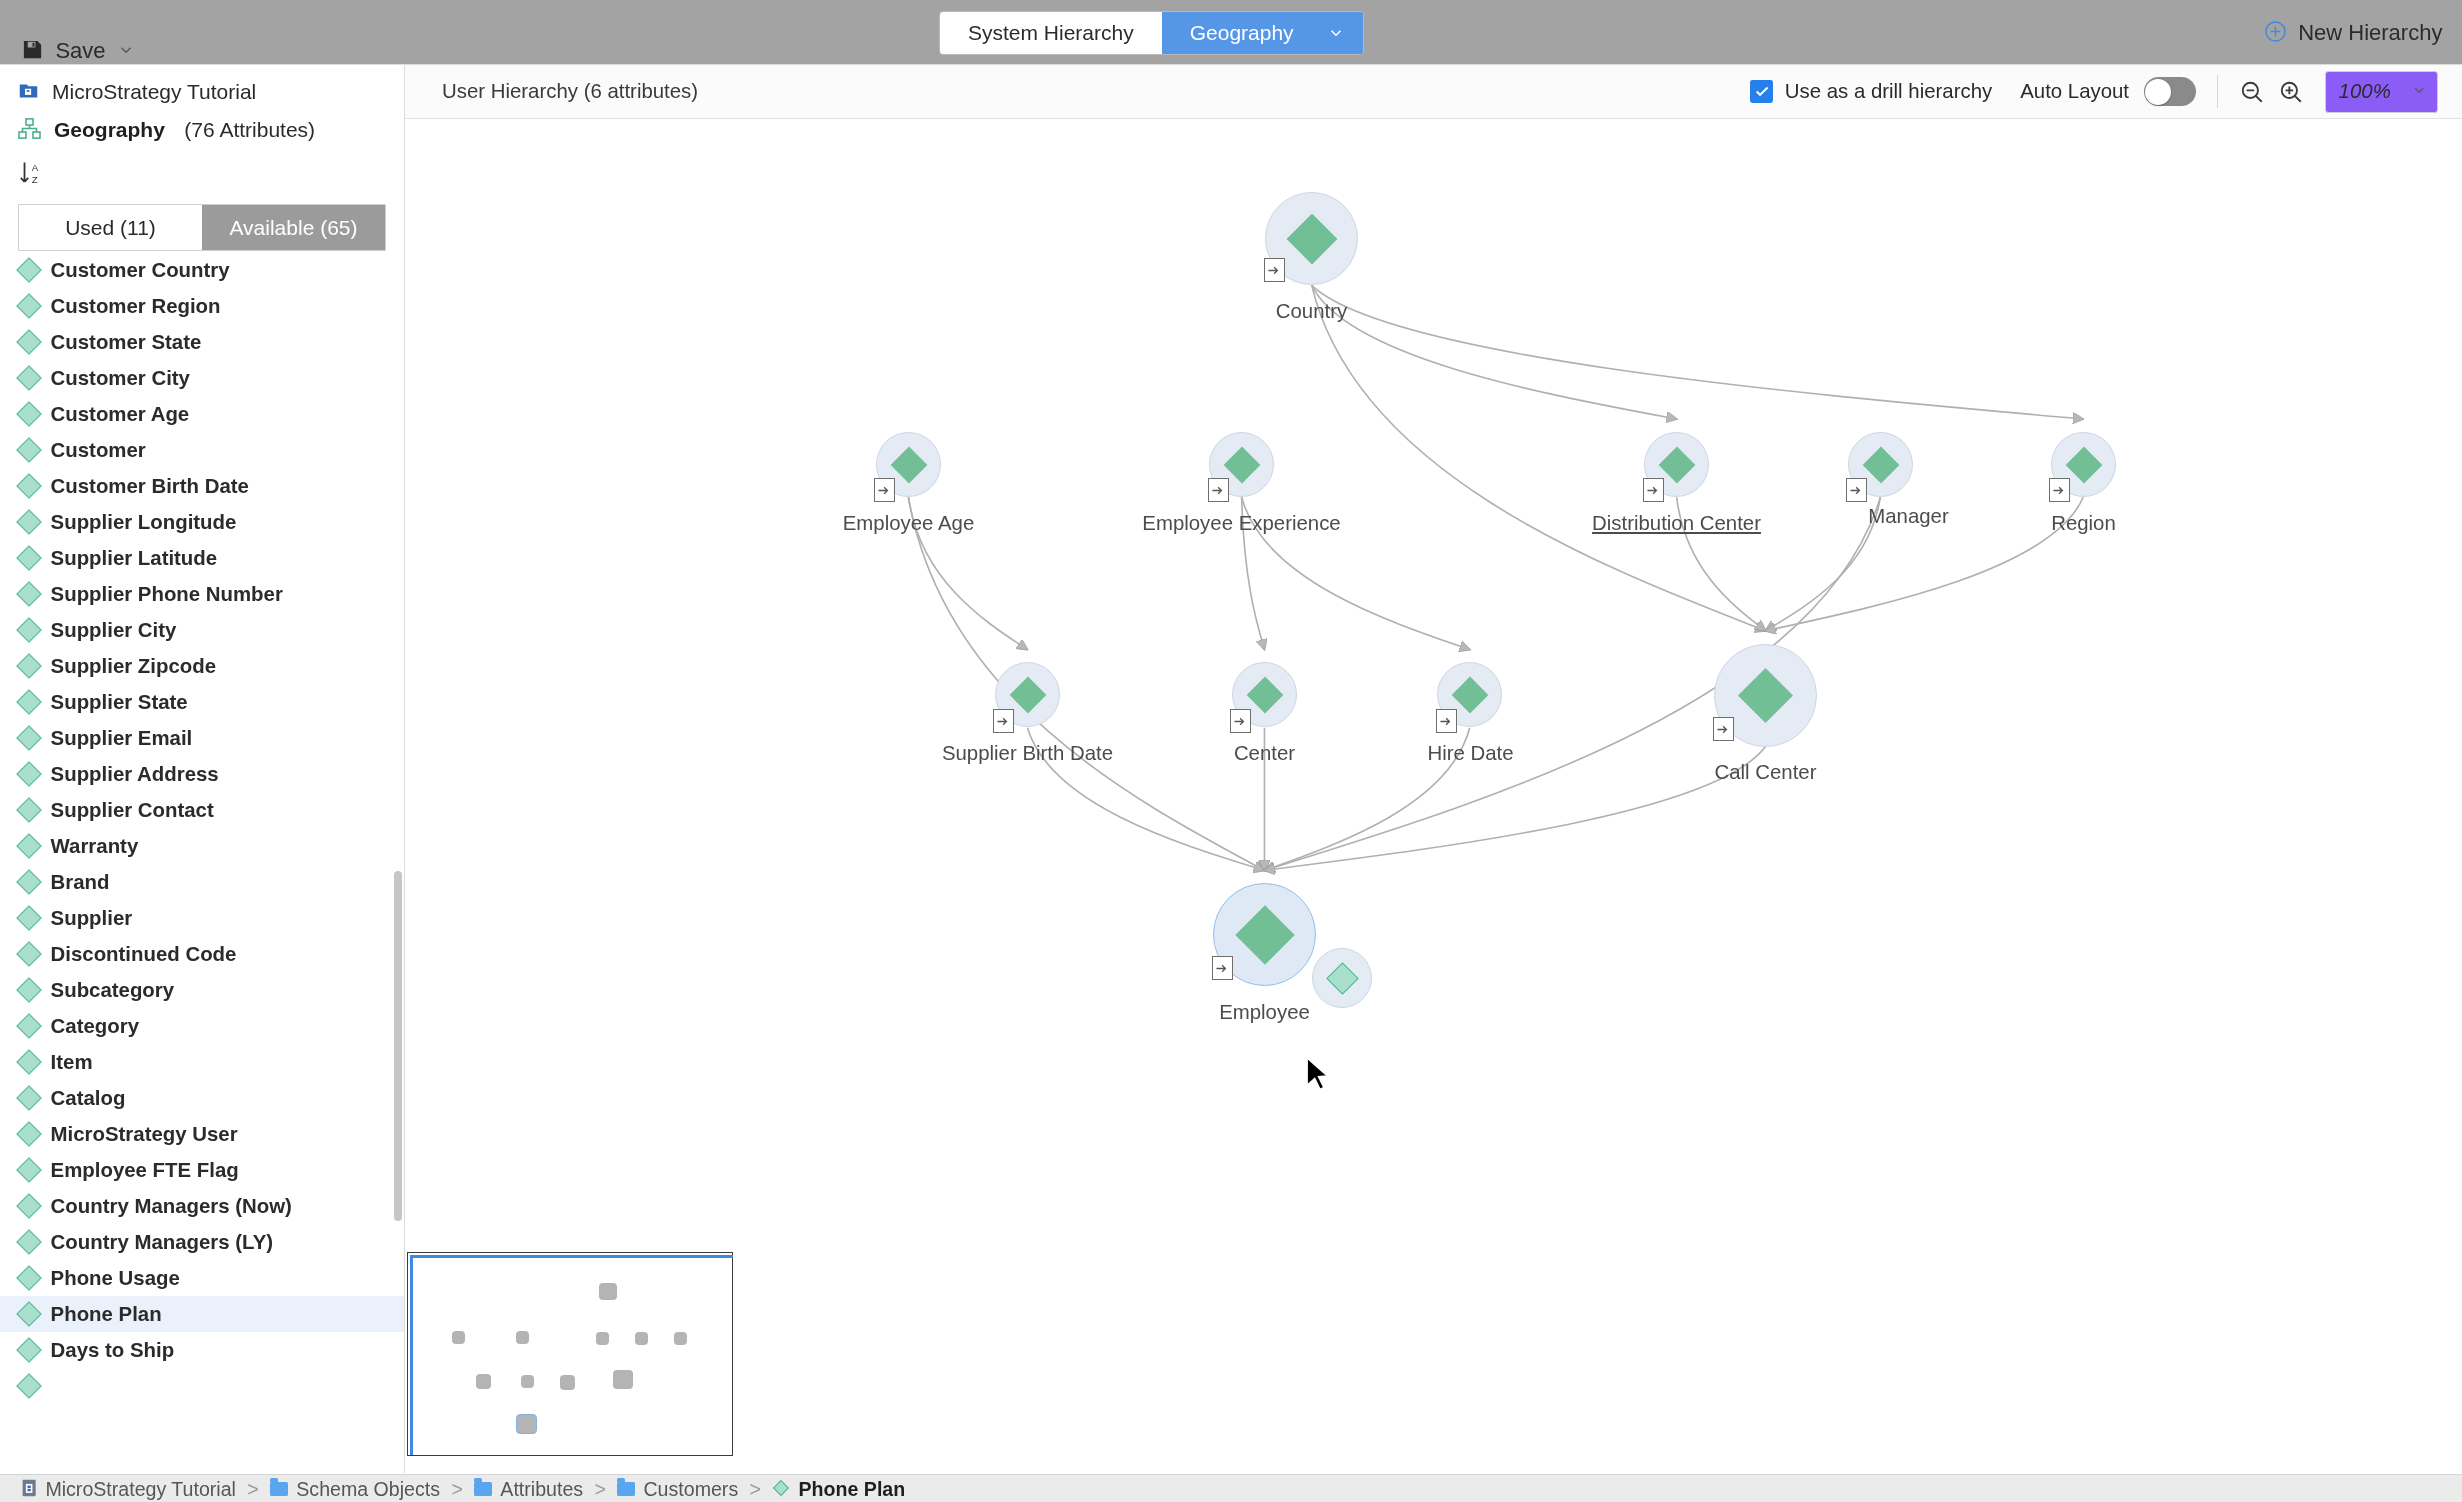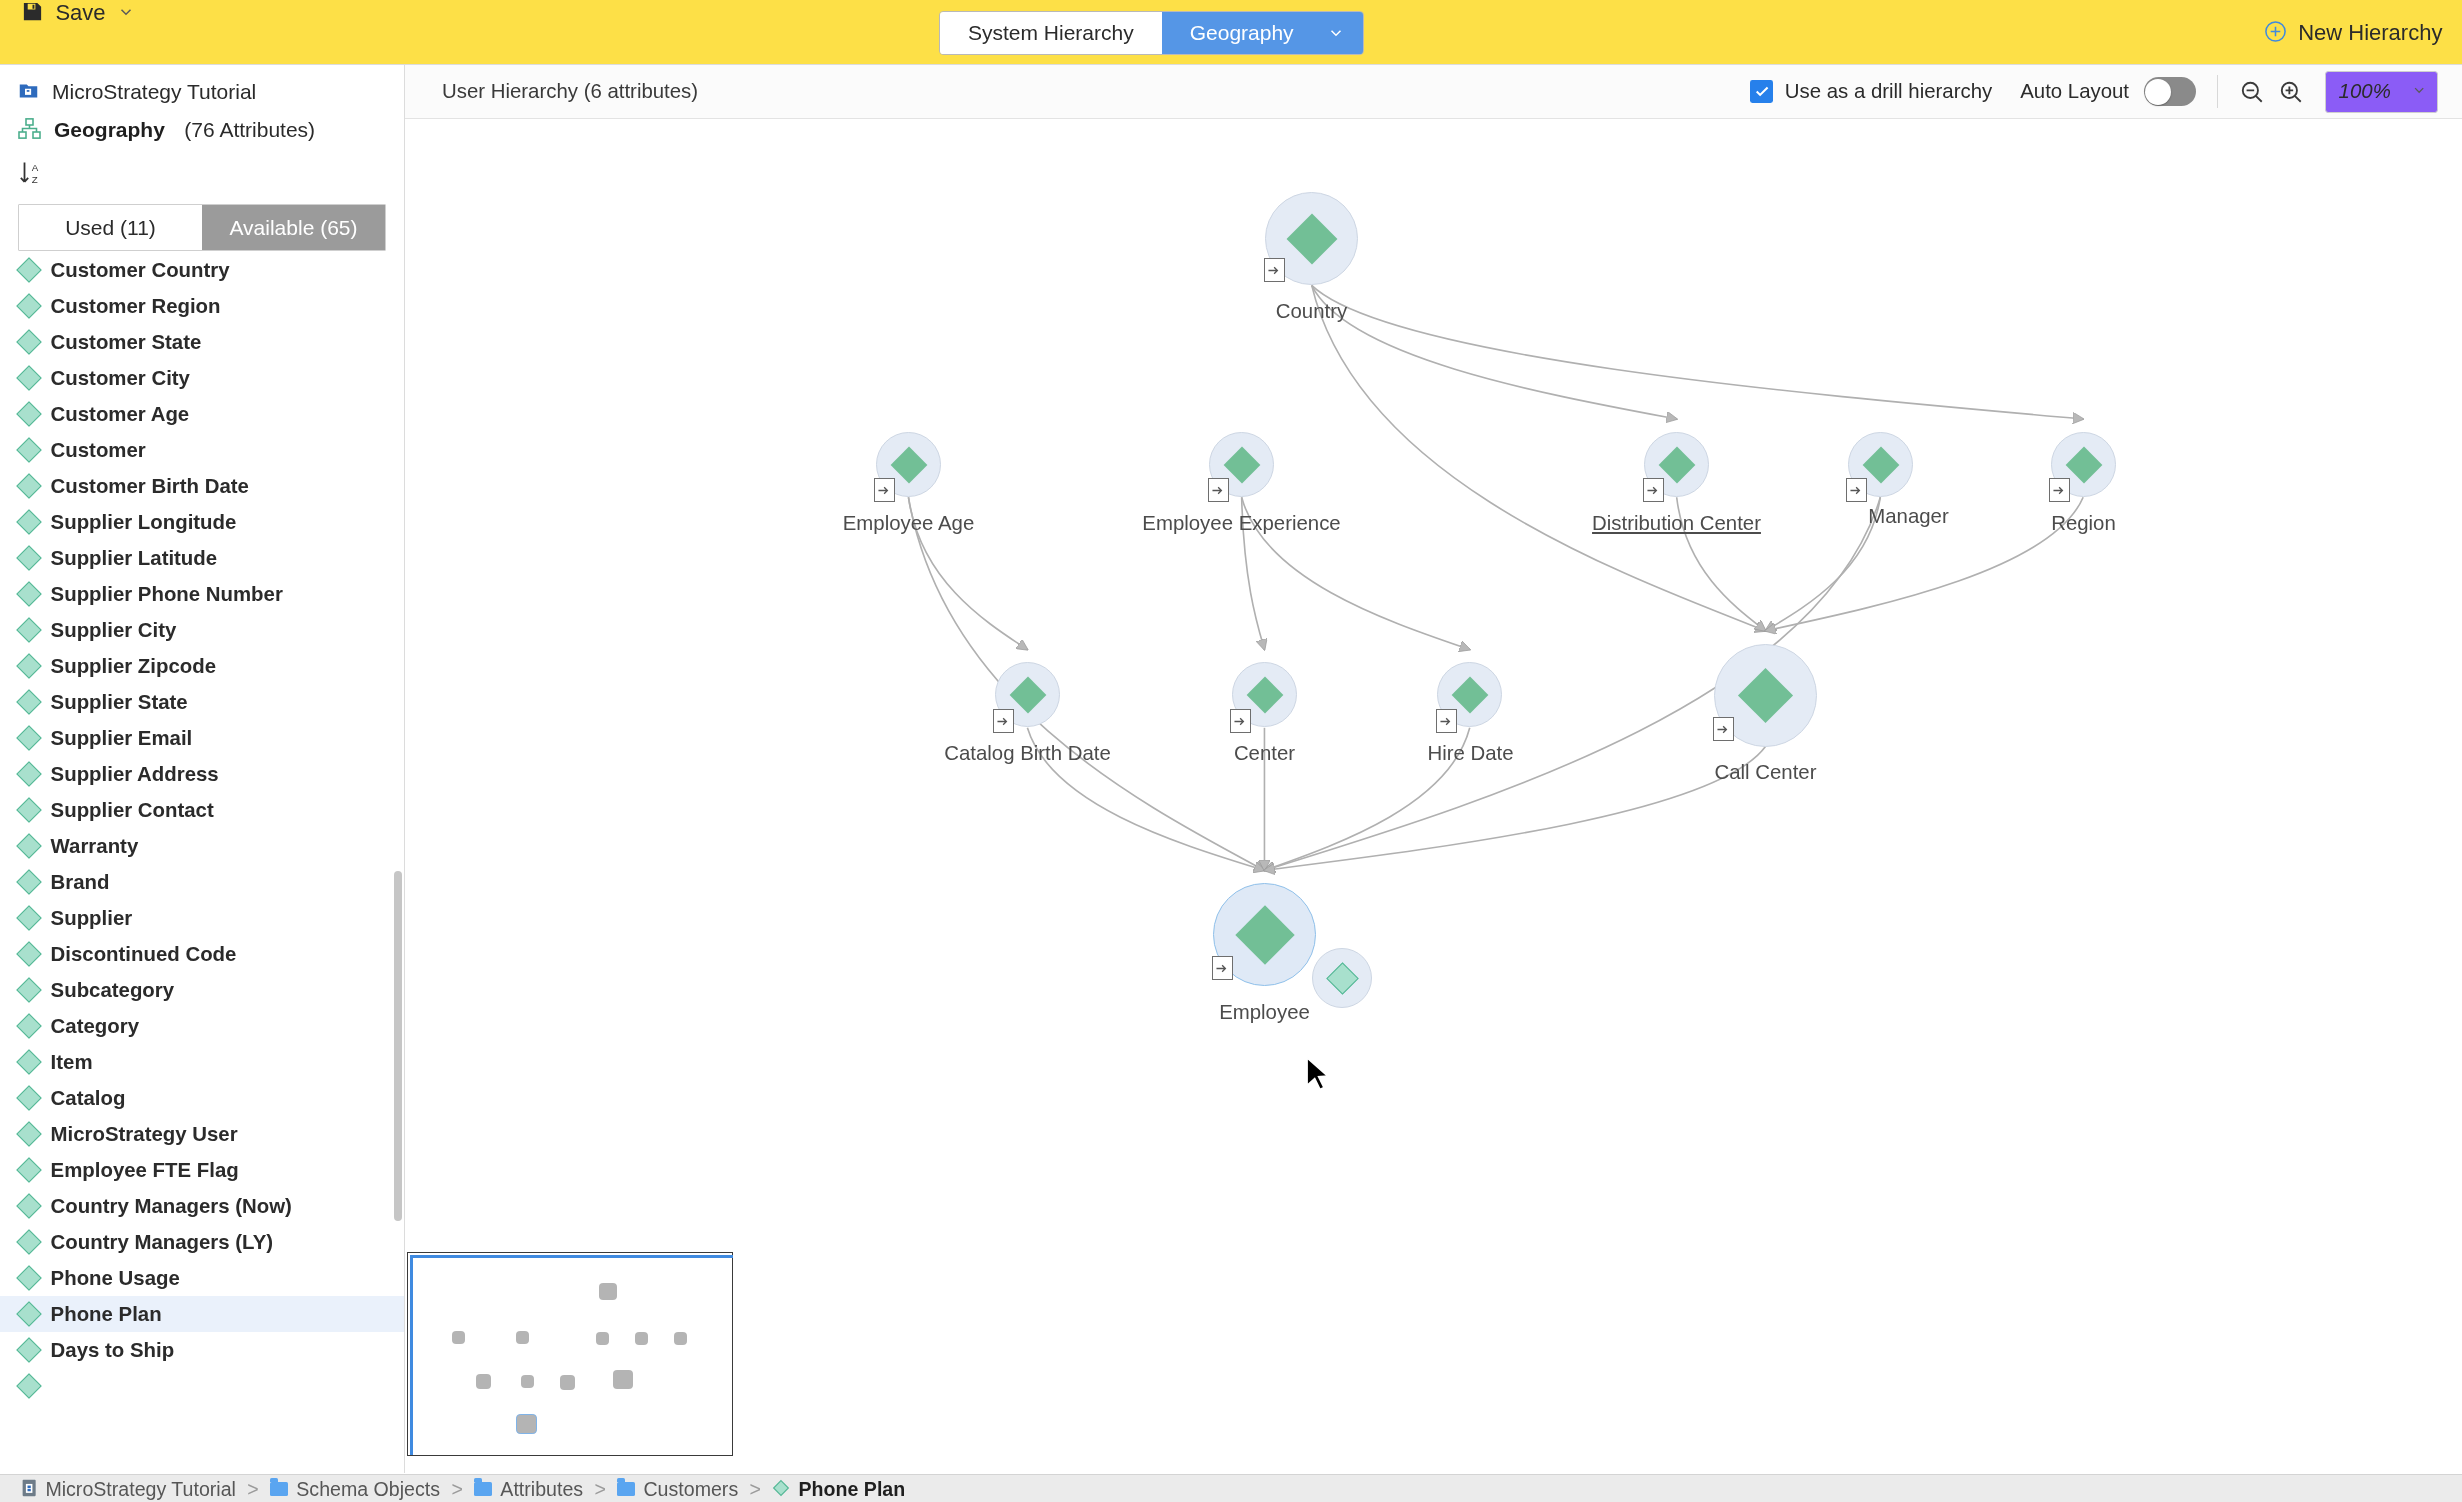--- a/index.html
+++ b/index.html
@@ -9,22 +9,22 @@
     font-family: "Liberation Sans", sans-serif;
     background: #ffffff;
     color: #2b2b2b;
     overflow: hidden;
     position: relative;
   }
 
   
   .topbar {
     position:absolute; left:0; top:0; width:2462px; height:65px;
-    background:#fde047; border-bottom:0.8px solid #dcdcdc;
-    display:flex; align-items:flex-start;
+    background:#a3a3a3; border-bottom:0.8px solid #dcdcdc;
+    display:flex; align-items:flex-end;
   }
   .save-group {
     display:flex; align-items:center; gap:11.4px;
     margin-left:21px; cursor:pointer;
   }
   .save-label { font-size:22px; color:#2b2b2b; }
   .chev { color:#5a5a5a; }
 
   .seg-wrap {
     position:absolute; left:939px; top:10.6px;
@@ -559,21 +559,21 @@
       </div>
       <div class="node">
         <div class="node-circle" style="left: 590px; top: 543px; width: 65px; height: 65px;">
           <div class="node-diamond" style="width: 26px; height: 26px;"></div>
         </div>
         <div class="node-badge" style="left: 588px; top: 590px;">
           <svg width="16.3" height="13" viewBox="0 0 20 16">
             <path stroke="#555" stroke-width="1.6" fill="none" d="M3 8h11M10 4l4 4-4 4"></path>
           </svg>
         </div>
-        <div class="node-label" style="left: 378px; top: 623px; width: 489px;">Catalog Birth Date</div>
+        <div class="node-label" style="left: 378px; top: 623px; width: 489px;">Supplier Birth Date</div>
       </div>
       <div class="node">
         <div class="node-circle" style="left: 827px; top: 543px; width: 65px; height: 65px;">
           <div class="node-diamond" style="width: 26px; height: 26px;"></div>
         </div>
         <div class="node-badge" style="left: 825px; top: 590px;">
           <svg width="16.3" height="13" viewBox="0 0 20 16">
             <path stroke="#555" stroke-width="1.6" fill="none" d="M3 8h11M10 4l4 4-4 4"></path>
           </svg>
         </div>

